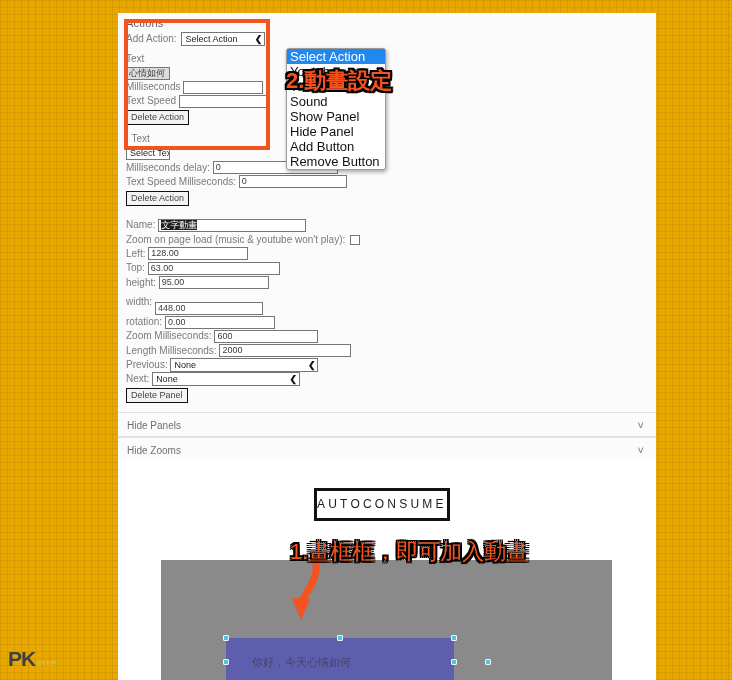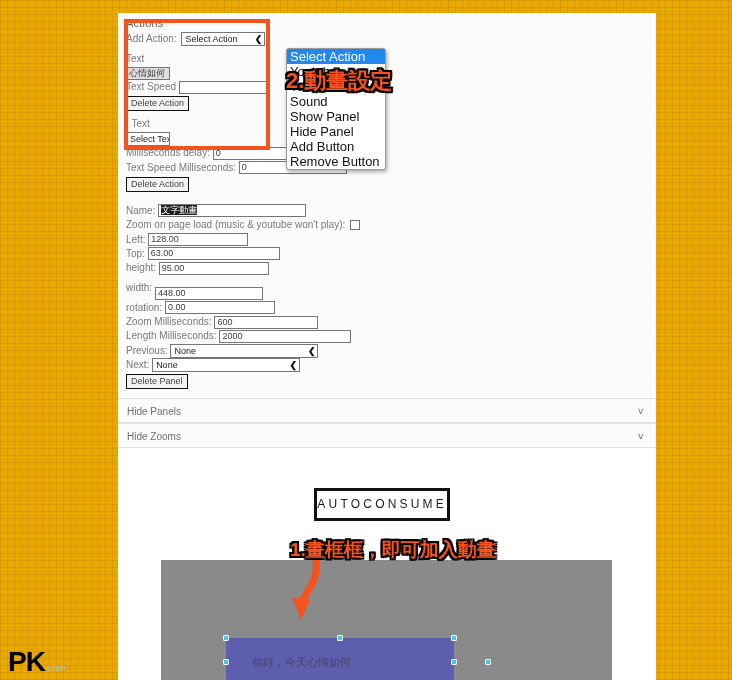--- a/index.html
+++ b/index.html
@@ -220,21 +220,21 @@
     height: 33px;
     border: 3px solid #111;
     background: #ffffff;
     box-sizing: border-box;
   }
   #logo-box .logotext {
     font-size: 12px;
     letter-spacing: 3.2px;
     color: #1b1b1b;
     line-height: 27px;
-    text-align: right;
+    text-align: left;
     font-family: "Liberation Sans", sans-serif;
   }
   #saved-msg {
     position: absolute;
     left: 0;
     top: 74px;
     width: 538px;
     text-align: center;
     font-size: 8px;
     color: #8a8a8a;
@@ -272,45 +272,45 @@
     box-sizing: content-box;
     border-radius: 1px;
   }
 
   
   #annot-1 {
     position: absolute;
     left: 290px;
     top: 537px;
     z-index: 60;
-    font-size: 19px;
-    font-weight: bold;
+    font-size: 22px;
+    font-weight: normal;
     white-space: nowrap;
   }
 
   
   #arrow-svg {
     position: absolute;
     left: 278px;
     top: 558px;
     z-index: 55;
   }
 
   
   #watermark {
     position: absolute;
     left: 8px;
     top: 648px;
     z-index: 5;
     line-height: 1;
   }
   #watermark .pk {
-    font-size: 28px;
+    font-size: 21px;
     font-weight: bold;
-    color: #000000;
+    color: #404040;
     letter-spacing: -1px;
   }
   #watermark .sub {
     font-size: 7px;
     color: #a8c8d8;
     letter-spacing: .5px;
     margin-left: 1px;
   }
 </style>
 </head>
@@ -329,20 +329,24 @@
         <span class="caret">❮</span>
       </span>
     </div>
 
     <div style="height:5px;"></div>
     <div class="form-row">
       <span class="lbl">Text</span>
     </div>
     <div class="form-row">
       <span class="txtbox" style="width:44px;background:#ddd;">心情如何</span>
+    </div>
+    <div class="form-row">
+      <span class="lbl">Milliseconds</span>
+      <span class="txtbox" style="width:80px;"></span>
     </div>
     <div class="form-row">
       <span class="lbl">Text Speed</span>
       <span class="txtbox" style="width:88px;"></span>
     </div>
     <div class="form-row">
       <span class="btn-plain" style="margin-left:0;">Delete Action</span>
     </div>
     <div style="height:6px;"></div>
     <div class="form-row">

